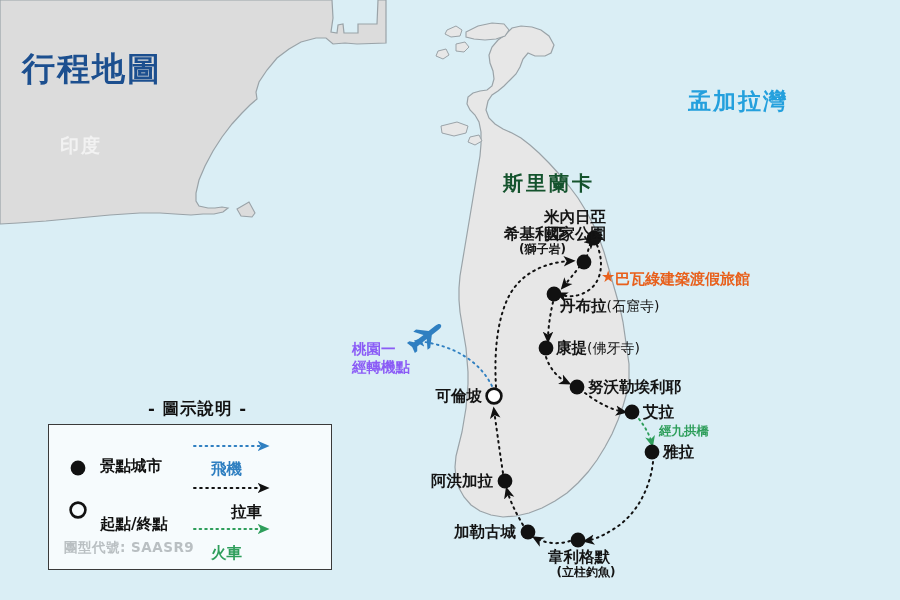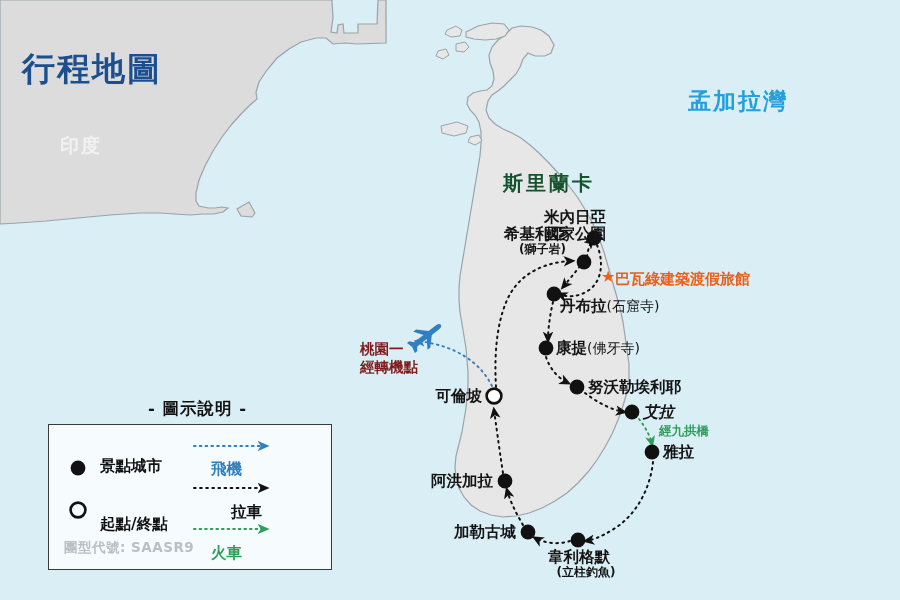--- a/index.html
+++ b/index.html
@@ -102,23 +102,22 @@
     font-size: 16px;
     color: #e8601c;
     line-height: 1;
   }
   
   #flight-origin {
     left: 352px;
     top: 340px;
     font-size: 14.5px;
     font-weight: bold;
-    color: #7f1d1d;
+    color: #8b5cf6;
     line-height: 1.25;
-    margin-left: 8px;
   }
   #flight-origin .l2 { display: block; }
   
   #train-note {
     left: 659px;
     top: 423px;
     font-size: 12.5px;
     font-weight: bold;
     color: #2e9e5b;
   }
@@ -297,21 +296,21 @@
   </div>
 
   <div class="ov city-label" style="left:556px; top:340px;">
     <span>康提</span><span class="sub">(佛牙寺)</span>
   </div>
 
   <div class="ov city-label" style="left:588px; top:379px;">
     <span>努沃勒埃利耶</span>
   </div>
 
-  <div class="ov city-label" style="left:643px; top:404px;font-style:italic;">
+  <div class="ov city-label" style="left:643px; top:404px;">
     <span>艾拉</span>
   </div>
 
   <div class="ov city-label" style="left:663px; top:444px;">
     <span>雅拉</span>
   </div>
 
   <div class="ov city-label ralign" style="left:406px; top:388px; width:76px;">
     <span>可倫坡</span>
   </div>

